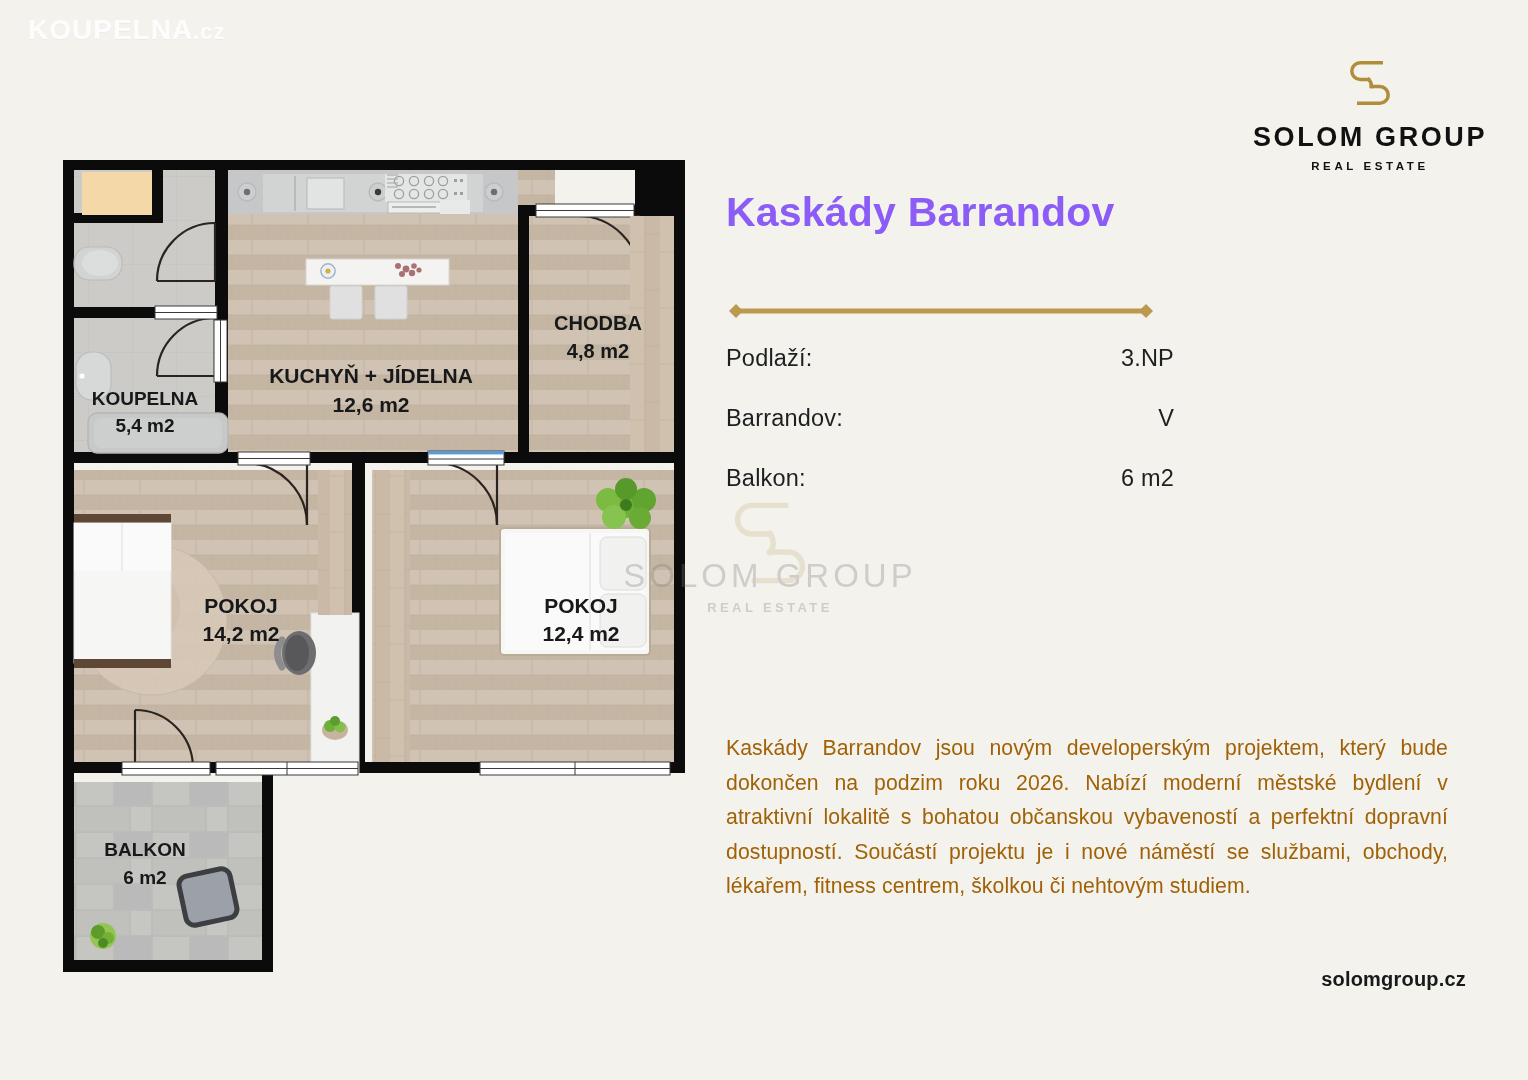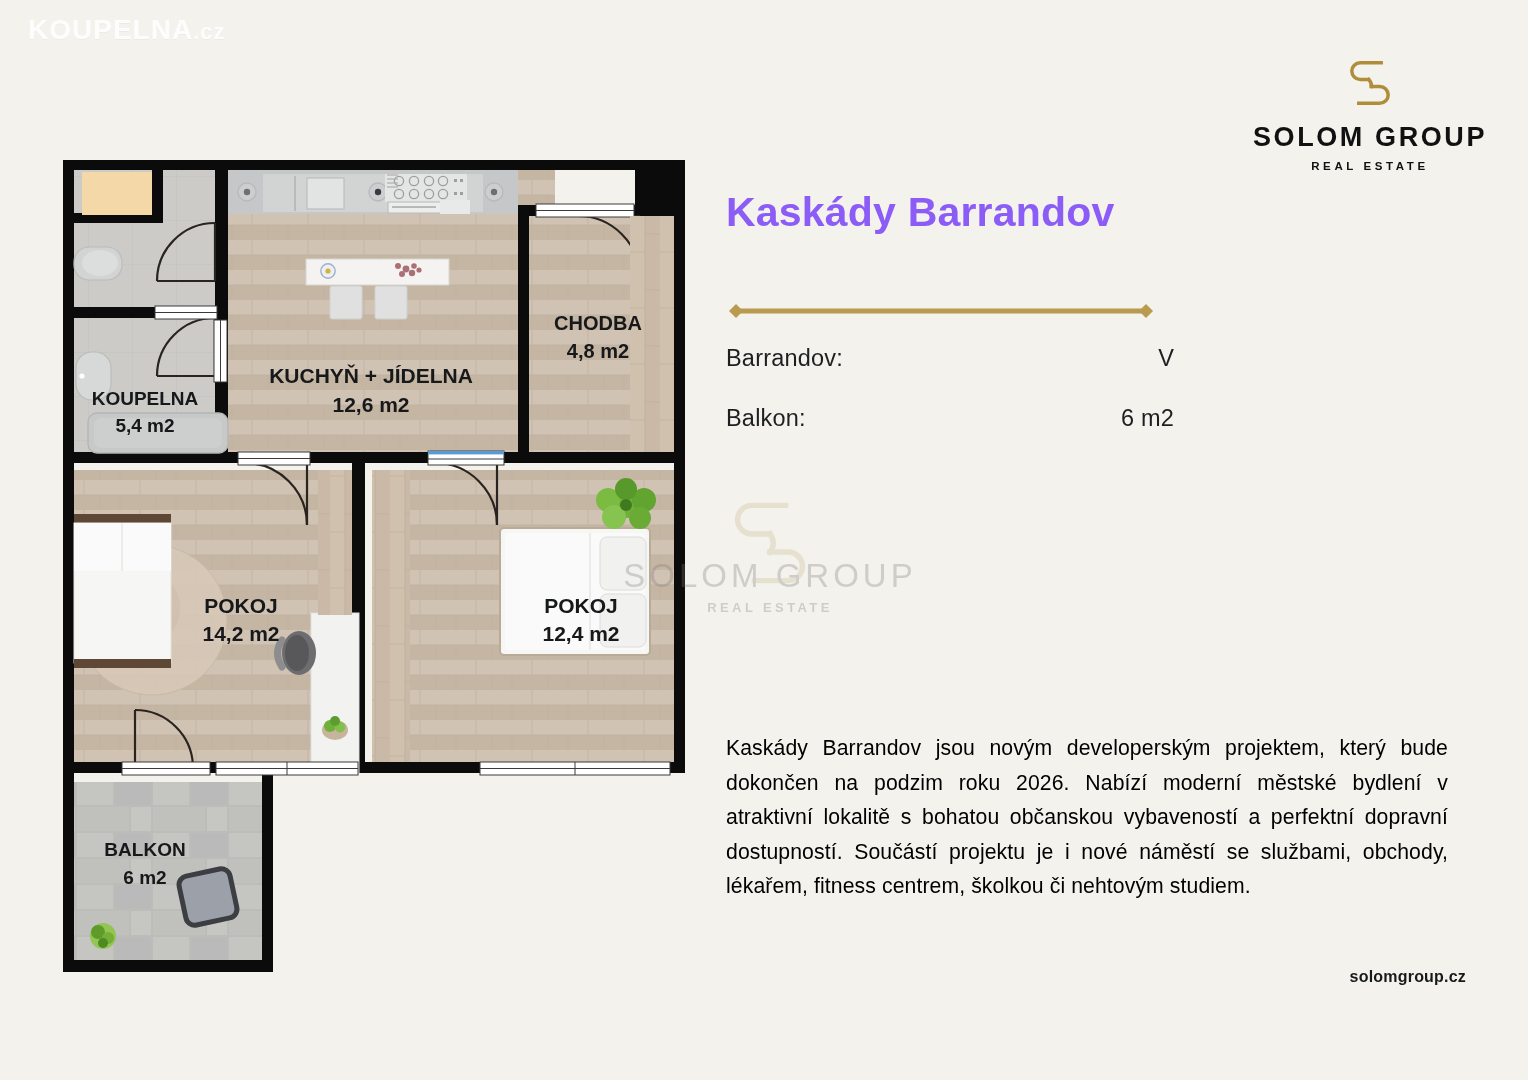--- a/index.html
+++ b/index.html
@@ -51,27 +51,27 @@
 
   #title-divider{position:absolute;left:26px;top:303px;width:430px;height:16px;}
 
   #spec-table{position:absolute;left:26px;top:345px;width:448px;}
   .spec-row{display:flex;justify-content:space-between;align-items:baseline;height:60px;}
   .spec-label{font-size:23.5px;color:#1d1f20;font-weight:400;letter-spacing:.2px;}
   .spec-value{font-size:23.5px;color:#1d1f20;font-weight:400;letter-spacing:.2px;}
 
   #description{
     position:absolute;left:26px;top:731px;width:722px;
-    font-size:21.2px;line-height:34.5px;color:#000000;
+    font-size:21.2px;line-height:34.5px;color:#a16207;
     text-align:justify;text-align-last:left;letter-spacing:.1px;
   }
 
   #footer-url{
     position:absolute;left:430px;top:968px;width:336px;text-align:right;
-    font-size:16px;font-weight:bold;color:#17191a;letter-spacing:.2px;
+    font-size:20px;font-weight:bold;color:#17191a;letter-spacing:.2px;
   }
 
   
   #floorplan{position:absolute;left:0;top:0;width:700px;height:1080px;}
   #plan-svg{position:absolute;left:0;top:0;}
   .room-label{
     font-family:"Liberation Sans", sans-serif;
     font-weight:bold;fill:#16181a;text-anchor:middle;
   }
 </style>
@@ -432,20 +432,24 @@
   </div>
 
   <svg id="title-divider" viewBox="0 0 430 16">
     <line x1="10" y1="8" x2="420" y2="8" stroke="#b99a4e" stroke-width="5"></line>
     <polygon points="10,1 17,8 10,15 3,8" fill="#b99a4e"></polygon>
     <polygon points="420,1 427,8 420,15 413,8" fill="#b99a4e"></polygon>
   </svg>
 
   <div id="spec-table">
     <div class="spec-row">
+      <span class="spec-label">Podlaží:</span>
+      <span class="spec-value">3.NP</span>
+    </div>
+    <div class="spec-row">
       <span class="spec-label">Barrandov:</span>
       <span class="spec-value">V</span>
     </div>
     <div class="spec-row">
       <span class="spec-label">Balkon:</span>
       <span class="spec-value">6 m2</span>
     </div>
   </div>
 
   <div id="description">Kaskády Barrandov jsou novým developerským projektem, který bude dokončen na podzim roku 2026. Nabízí moderní městské bydlení v atraktivní lokalitě s bohatou občanskou vybaveností a perfektní dopravní dostupností. Součástí projektu je i nové náměstí se službami, obchody, lékařem, fitness centrem, školkou či nehtovým studiem.</div>

